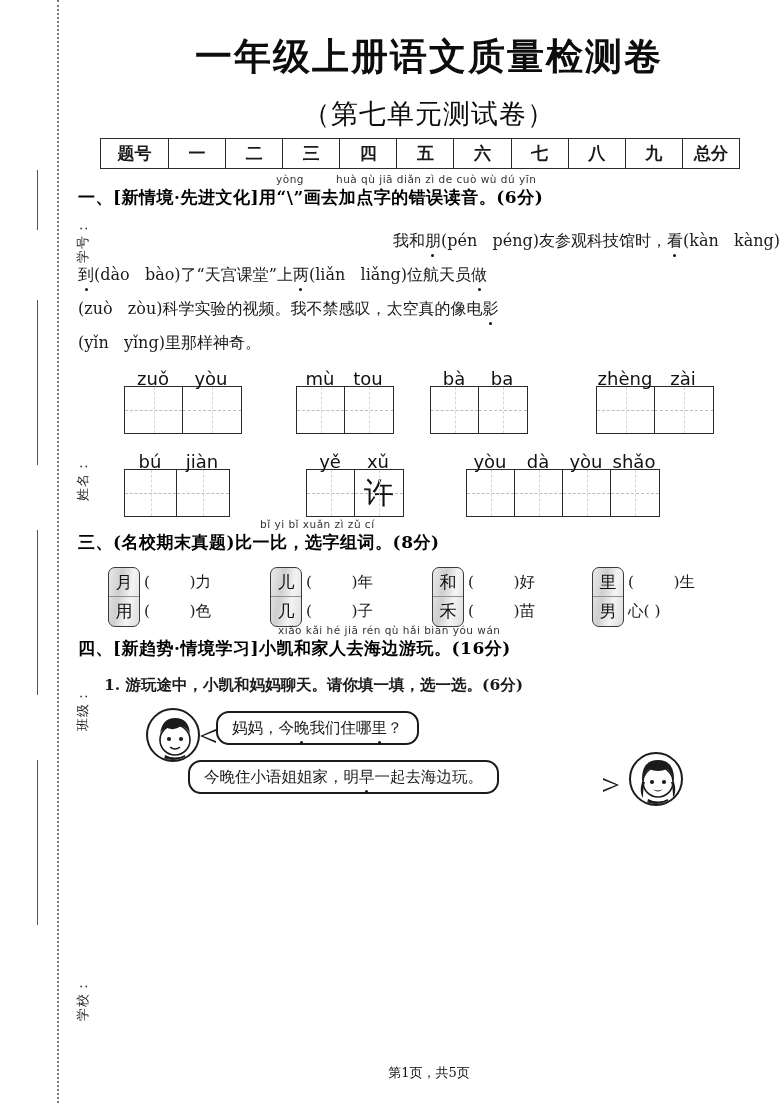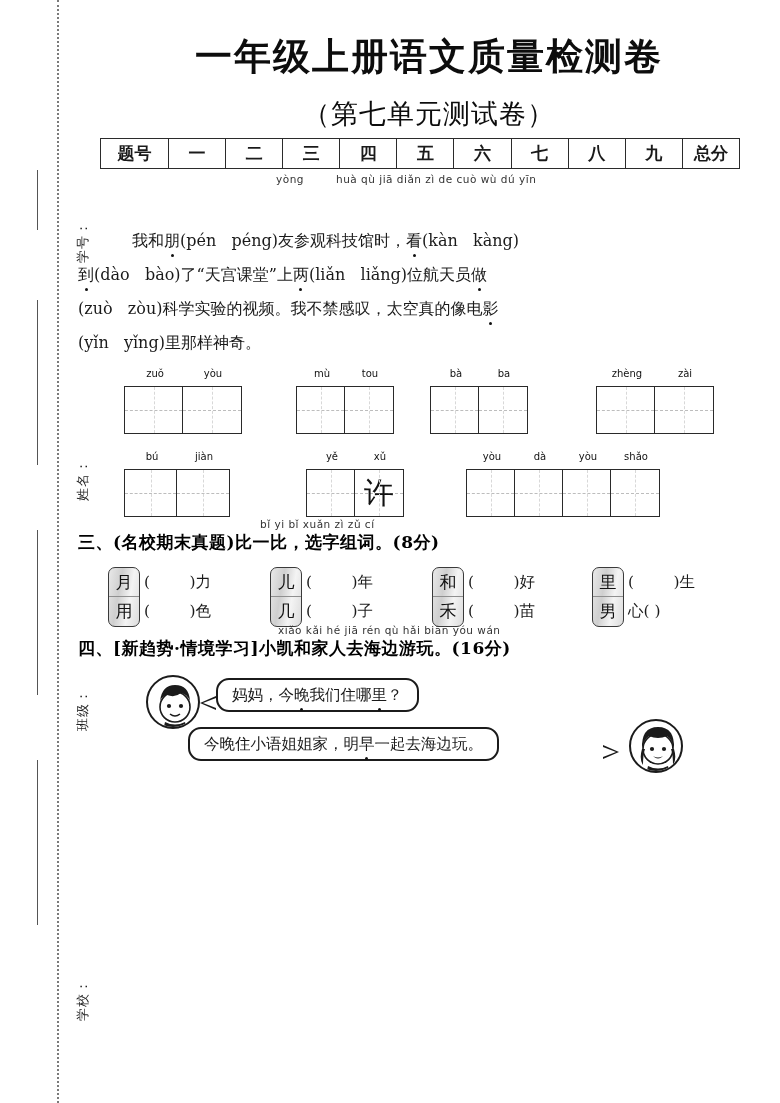--- a/index.html
+++ b/index.html
@@ -109,42 +109,41 @@
   }
 
   
   .passage {
     margin-top: 12px;
     font-family:"DejaVu Serif","Liberation Serif",serif;
     font-size: 16px;
     line-height: 34px;
   }
   .passage .ln { white-space: nowrap; }
-  .passage .ln.i { padding-left: 54px; }
+  .passage .ln.i { padding-left: 54px; text-align: right; }
   .dot { position:relative; }
   .dot::after {
     content:"";
     position:absolute;
     left: 50%; bottom:-7px;
     width:3px; height:3px;
     margin-left:-1.5px;
     background:#111;
     border-radius:50%;
   }
 
   
   .pyrow { position:relative; height: 78px; }
   .group { position:absolute; top:0; }
   .gpy {
     display:flex;
-    font-size: 10px;
+    font-size: 18px;
     font-family:"DejaVu Sans","Liberation Sans",sans-serif;
     height: 18px;
     color:#111;
-    justify-content:flex-end;
   }
   .gpy span { text-align:center; }
   .boxes { display:flex; border:1.6px solid #2a2a2a; height: 48px; }
   .cell {
     position:relative;
     border-right:1.3px solid #2a2a2a;
   }
   .cell:last-child { border-right:none; }
   .cell::before {
     content:"";
@@ -293,20 +292,21 @@
       <td>九</td>
       <td>总分</td>
     </tr>
   </tbody>
     </table>
 
   <div style="margin-top:17px; position:relative; height:26px;">
     <div class="qhead">
       <span class="py" style="left:198px">yòng</span>
       <span class="py" style="left:258px">huà qù jiā diǎn zì de cuò wù dú yīn</span>
+      <span>一、[新情境·先进文化]用“\”画去加点字的错误读音。(6分)</span>
     </div>
   </div>
 
   <div class="passage">
     <div class="ln i">我和<span class="dot">朋</span>(pén&nbsp;&nbsp;&nbsp;péng)友参观科技馆时，<span class="dot">看</span>(kàn&nbsp;&nbsp;&nbsp;kàng)</div>
     <div class="ln"><span class="dot">到</span>(dào&nbsp;&nbsp;&nbsp;bào)了“天宫课堂”上<span class="dot">两</span>(liǎn&nbsp;&nbsp;&nbsp;liǎng)位航天员<span class="dot">做</span></div>
     <div class="ln">(zuò&nbsp;&nbsp;&nbsp;zòu)科学实验的视频。我不禁感叹，太空真的像电<span class="dot">影</span></div>
     <div class="ln">(yǐn&nbsp;&nbsp;&nbsp;yǐng)里那样神奇。</div>
   </div>
 
@@ -476,20 +476,21 @@
     </div>
   </div>
 
   <div style="margin-top:4px; position:relative; height:26px;">
     <div class="qhead">
       <span class="py" style="left:200px">xiǎo kǎi hé jiā rén qù hǎi biān yóu wán</span>
       <span>四、[新趋势·情境学习]小凯和家人去海边游玩。(16分)</span>
     </div>
   </div>
 
+  <div class="subq" style="margin-top:12px;">1. 游玩途中，小凯和妈妈聊天。请你填一填，选一选。(6分)</div>
 
   <div class="chat">
 
     <div class="avatar" style="left:68px; top:4px;">
       <svg viewBox="0 0 54 54" width="54" height="54">
         <ellipse cx="27" cy="30" rx="15" ry="15" fill="#fff" stroke="#1b1b1b" stroke-width="1.6"></ellipse>
         <path d="M12 24 Q14 8 27 8 Q41 8 42 24 Q39 17 33 16 Q27 21 19 18 Q14 19 12 24 Z" fill="#1b1b1b"></path>
         <circle cx="21" cy="29" r="2.1" fill="#1b1b1b"></circle>
         <circle cx="33" cy="29" r="2.1" fill="#1b1b1b"></circle>
         <path d="M22 37 Q27 41 32 37" stroke="#1b1b1b" stroke-width="1.5" fill="none"></path>
@@ -512,13 +513,14 @@
         <path d="M11 28 Q8 38 12 44 Q12 34 14 28 Z" fill="#1b1b1b"></path>
         <path d="M43 28 Q46 38 42 44 Q42 34 40 28 Z" fill="#1b1b1b"></path>
         <circle cx="21" cy="28" r="2.1" fill="#1b1b1b"></circle>
         <circle cx="33" cy="28" r="2.1" fill="#1b1b1b"></circle>
         <path d="M22 35 Q27 40 32 35 Q27 38 22 35 Z" fill="#1b1b1b"></path>
         <path d="M17 45 Q27 50 37 45 L39 54 L15 54 Z" fill="#1b1b1b"></path>
       </svg>
     </div>
   </div>
 
+  <div class="footer">第1页，共5页</div>
 </div>
 
 </body></html>

